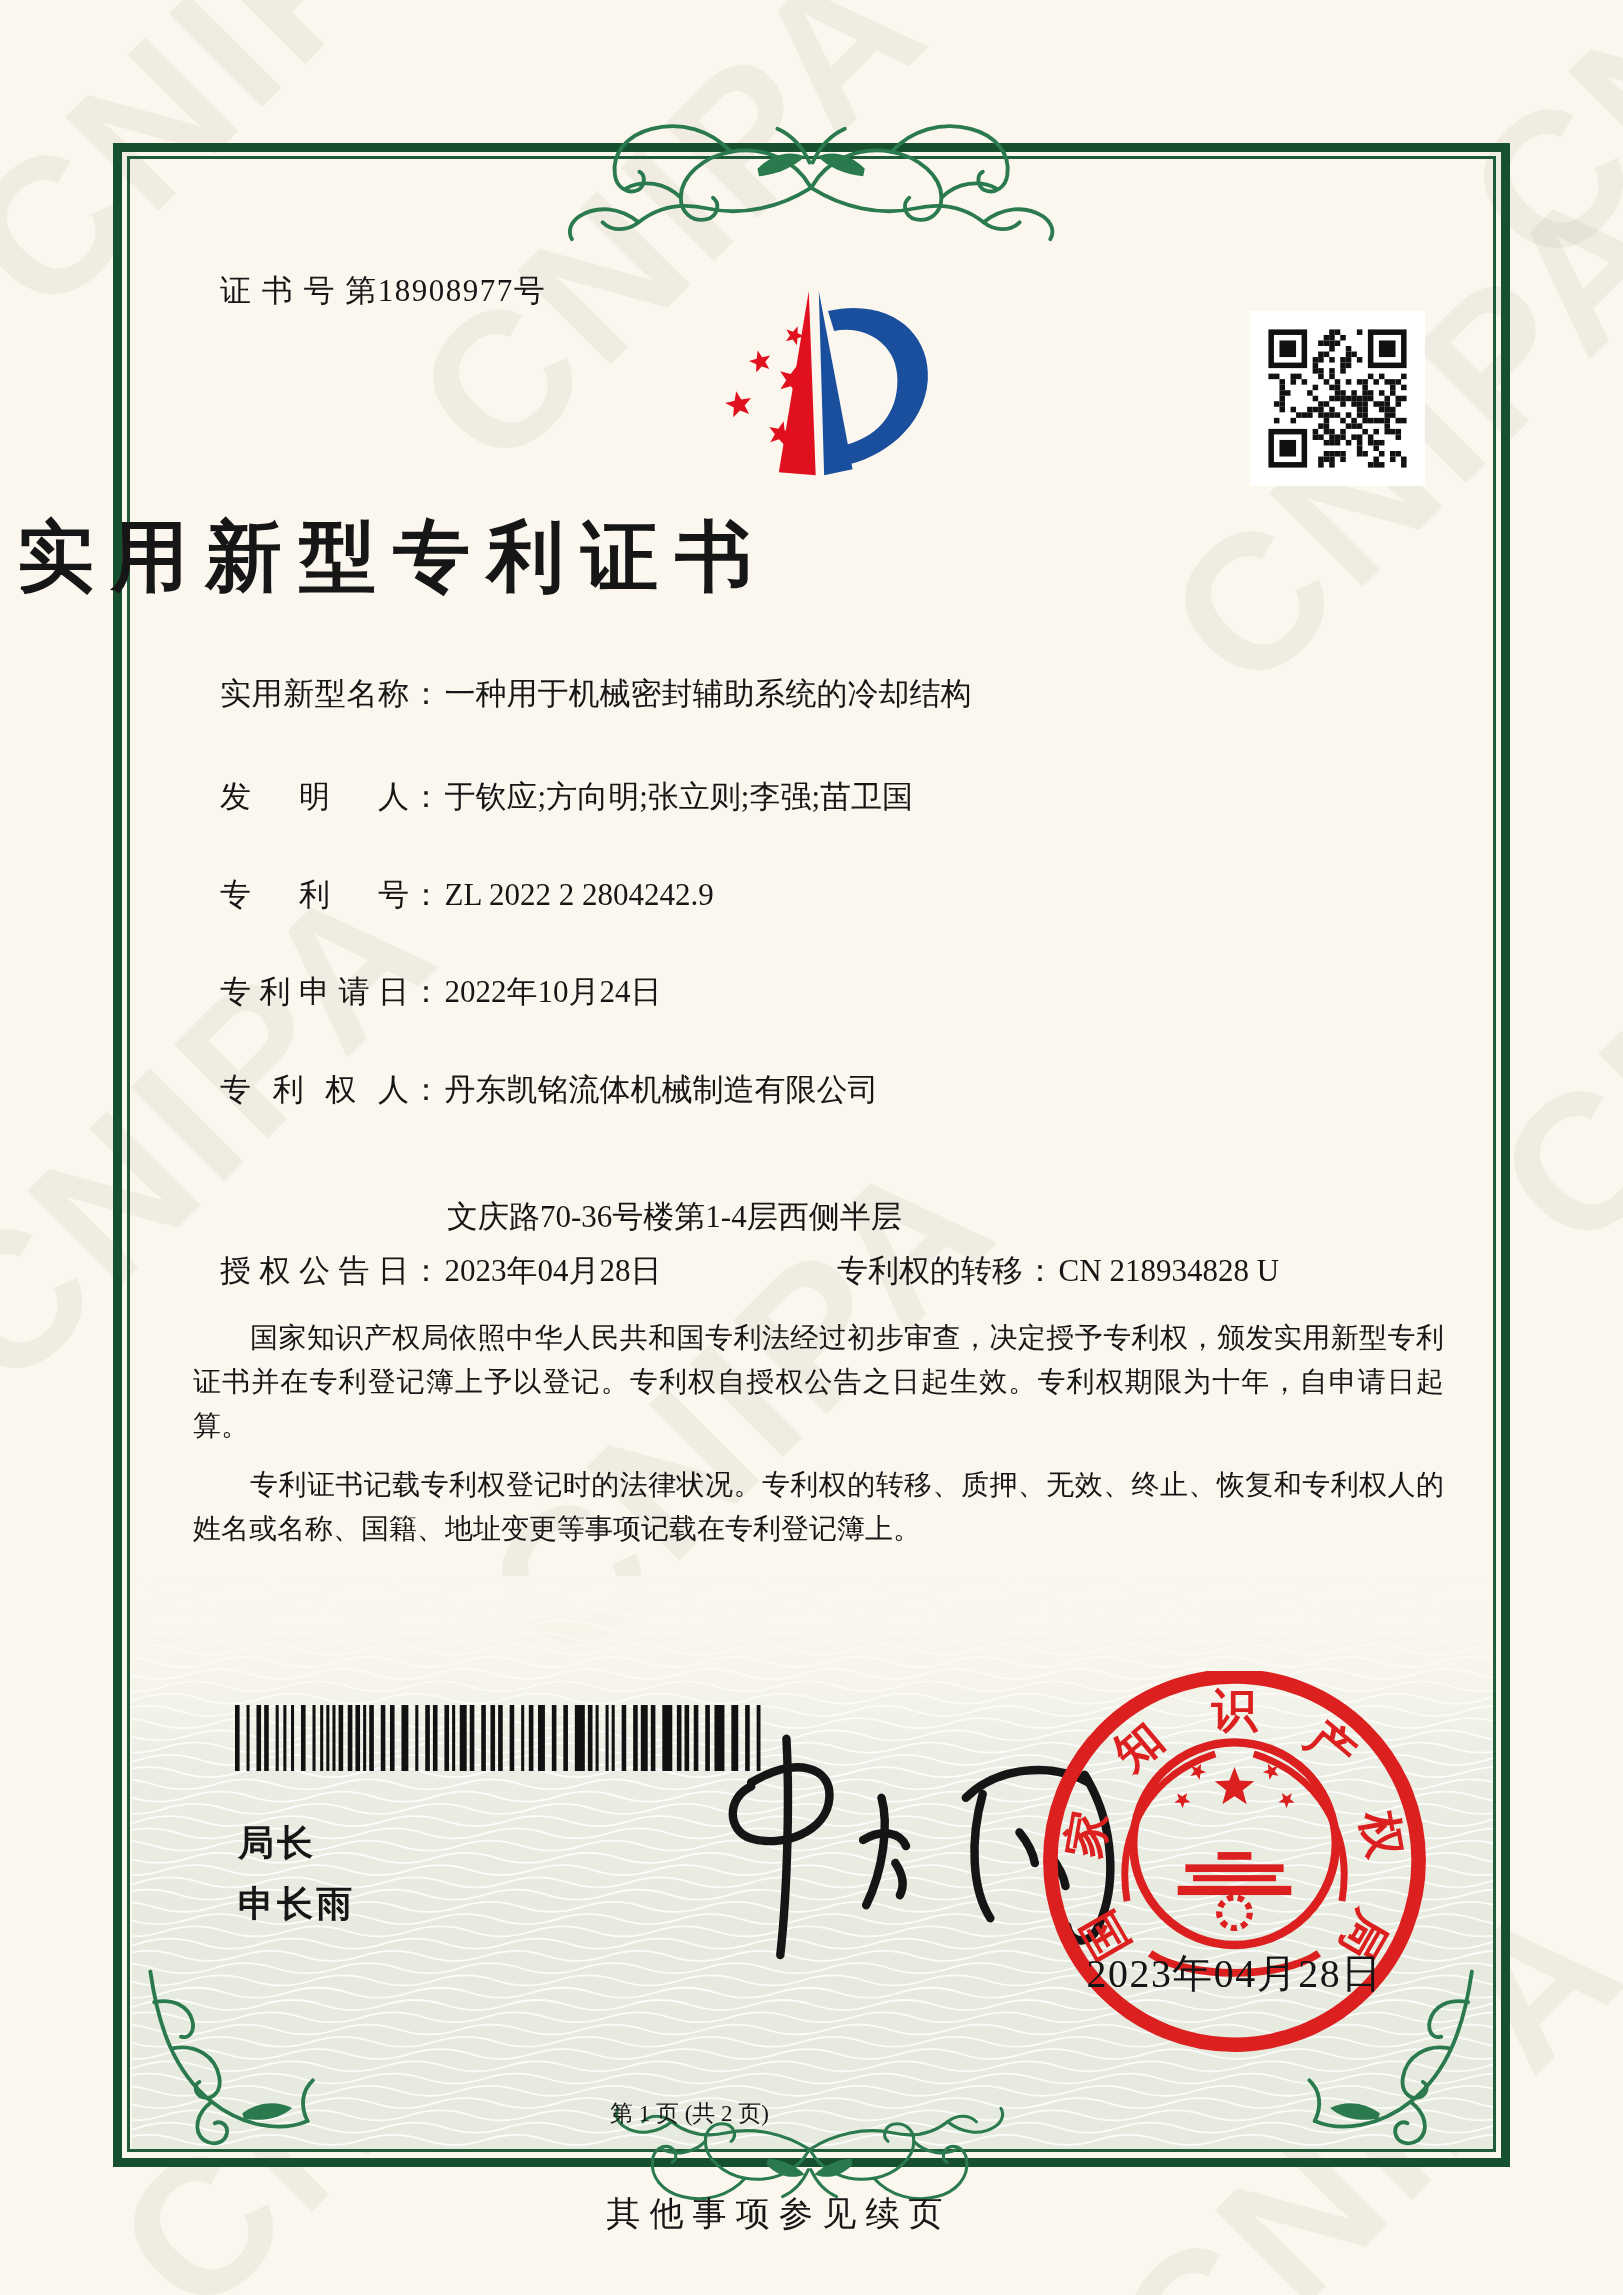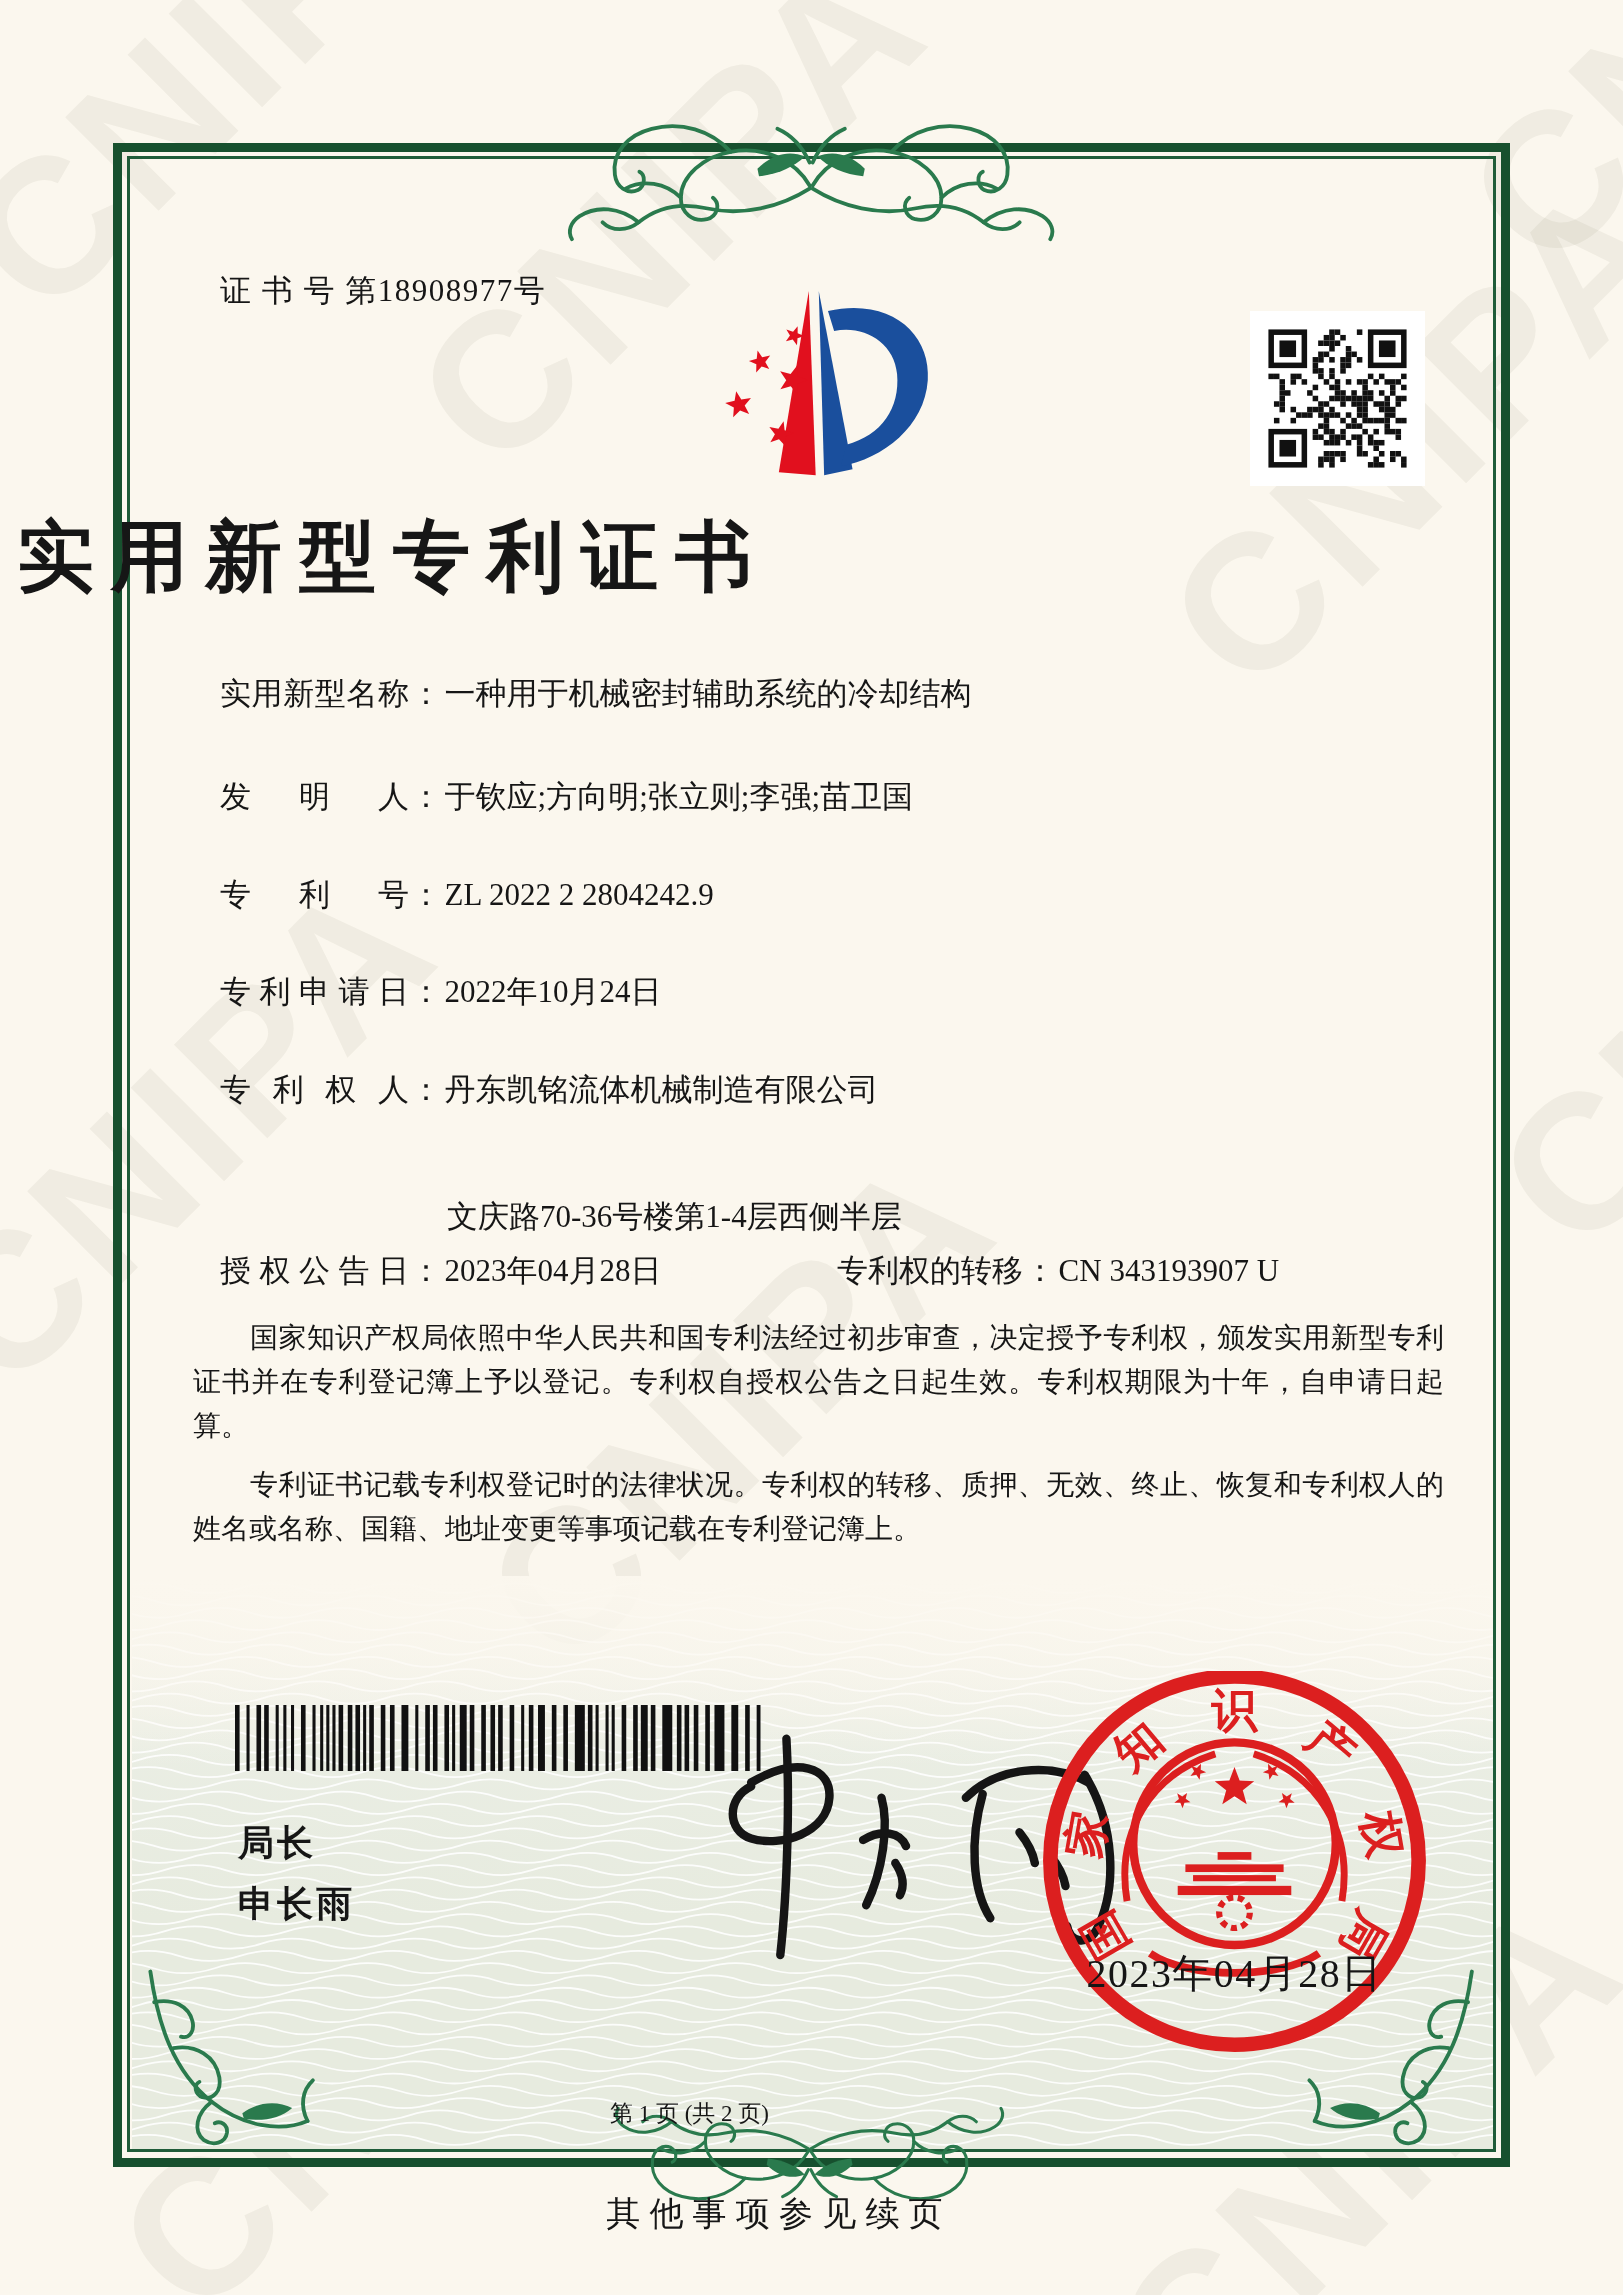--- a/index.html
+++ b/index.html
@@ -371,21 +371,21 @@
     <span class="flabel">专利申请日</span><span class="fcolon">：</span><span>2022年10月24日</span>
   </div>
   <div class="field" style="top:1069px">
     <span class="flabel">专利权人</span><span class="fcolon">：</span><span>丹东凯铭流体机械制造有限公司</span>
   </div>
   <div class="addr2">文庆路70-36号楼第1-4层西侧半层</div>
   <div class="field" style="top:1250px">
     <span class="flabel">授权公告日</span><span class="fcolon">：</span><span>2023年04月28日</span>
   </div>
   <div class="gazette">
-    <span>专利权的转移</span><span class="fcolon">：</span><span>CN 343193907 U</span>
+    <span>专利权的转移</span><span class="fcolon">：</span><span>CN 218934828 U</span>
   </div>
 
   <div class="paras">
     <p>国家知识产权局依照中华人民共和国专利法经过初步审查，决定授予专利权，颁发实用新型专利证书并在专利登记簿上予以登记。专利权自授权公告之日起生效。专利权期限为十年，自申请日起算。</p>
     <p>专利证书记载专利权登记时的法律状况。专利权的转移、质押、无效、终止、恢复和专利权人的姓名或名称、国籍、地址变更等事项记载在专利登记簿上。</p>
   </div>
 
   <svg class="abs z5" style="left:235px;top:1705px" width="537" height="66" viewBox="0 0 700 86">
     <g id="barcode-bars" fill="#111111">
         <rect x="0" y="0" width="6" height="86"></rect>

